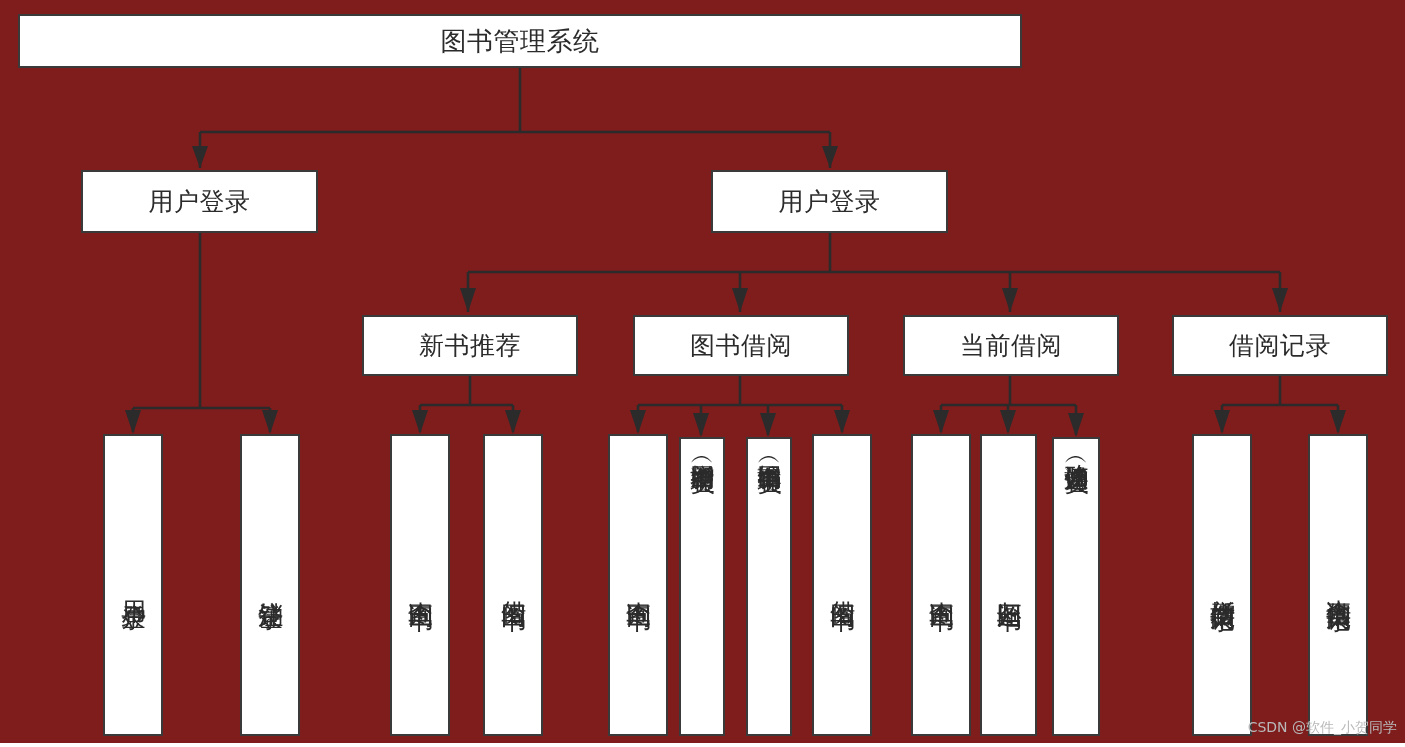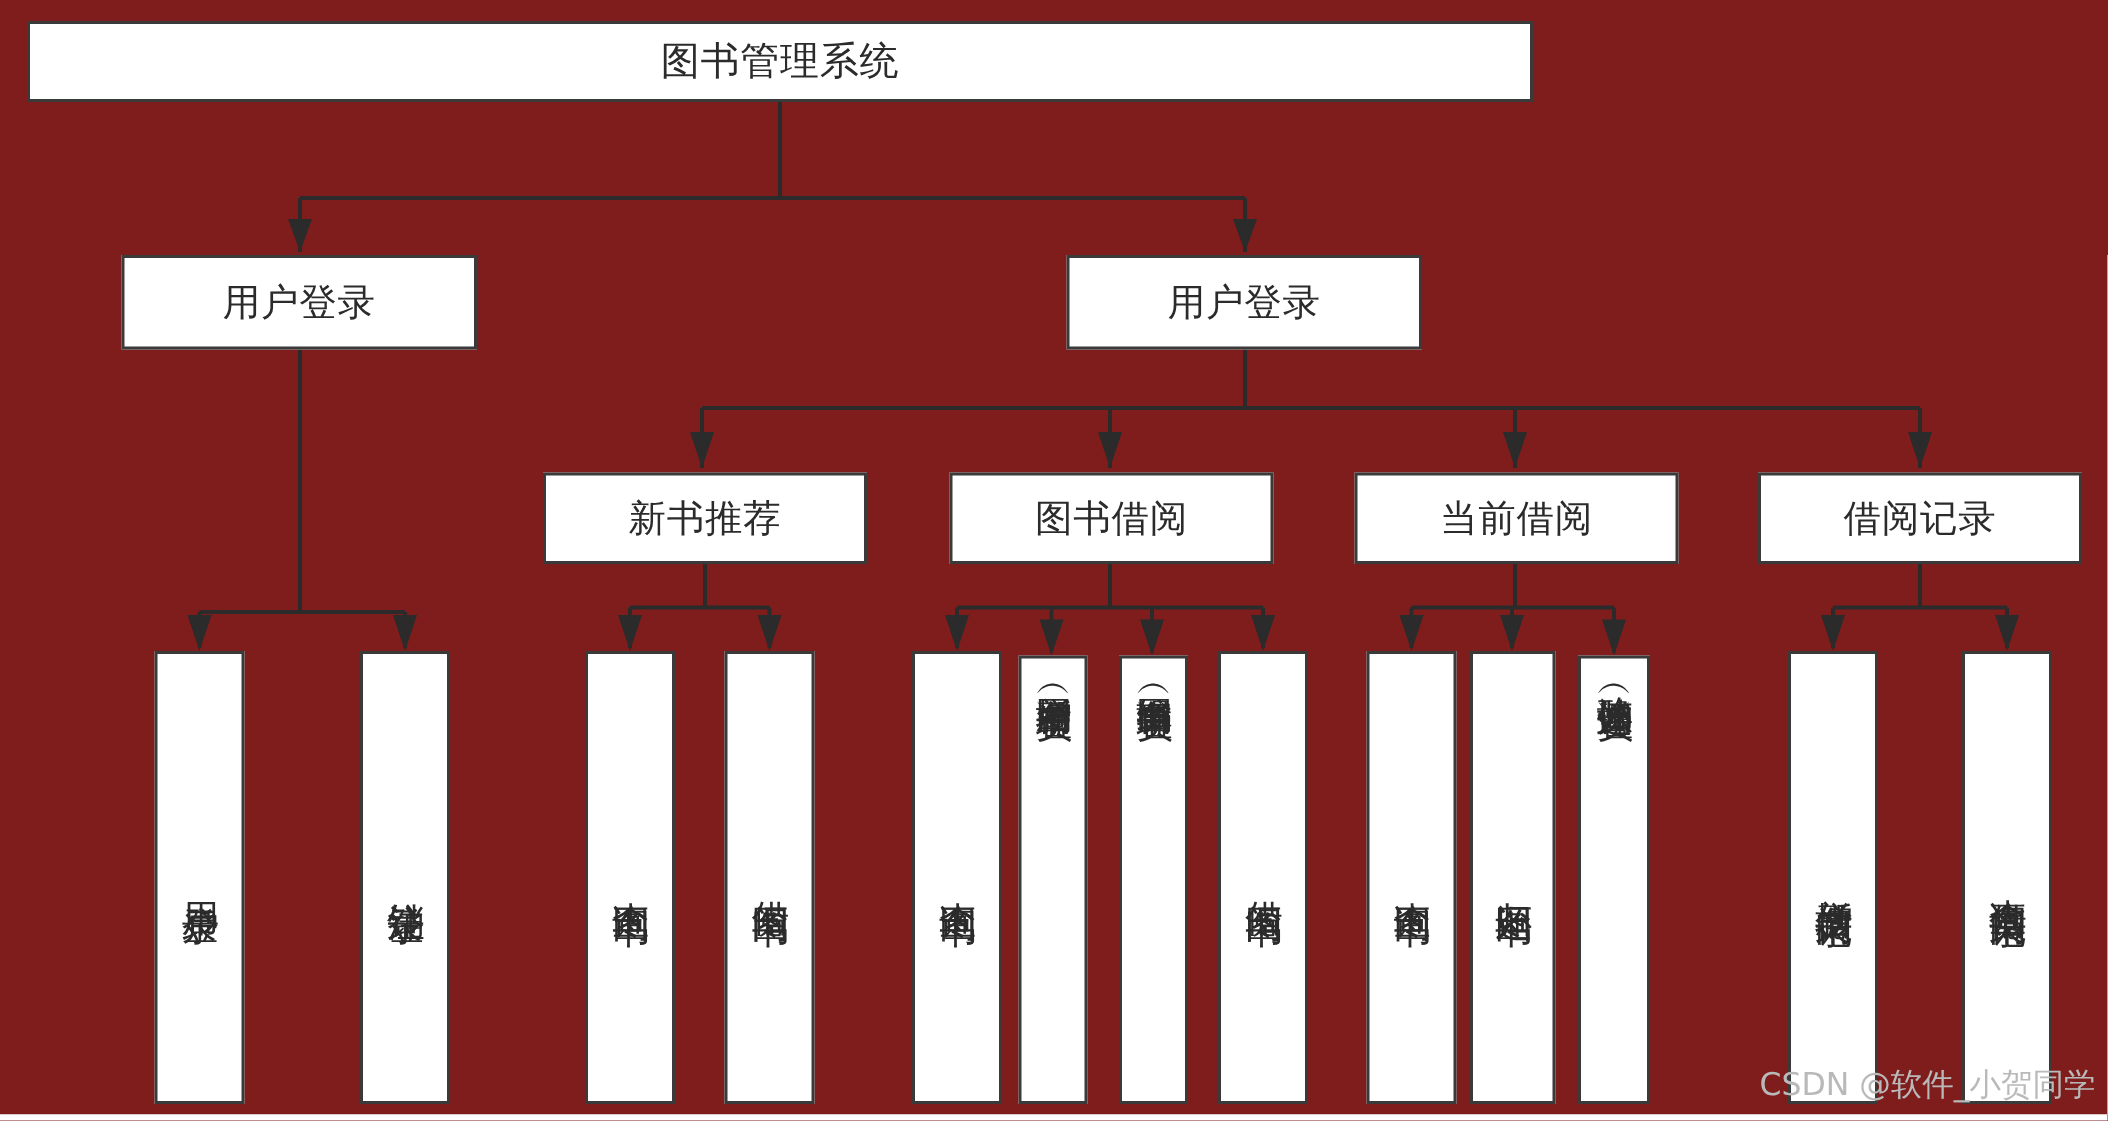--- a/index.html
+++ b/index.html
@@ -70,21 +70,21 @@
     padding-top: 0;
   }
   .v-node.narrow .node-label {
     font-size: 24px;
     letter-spacing: 1px;
   }
   .watermark {
     position: absolute;
     right: 8px;
     bottom: 6px;
-    font-size: 21px;
+    font-size: 14px;
     color: #b9b9b9;
     white-space: nowrap;
     z-index: 3;
     font-family: "DejaVu Sans", "Liberation Sans", sans-serif;
   }
 </style>
 </head>
 <body>
 
 <div id="canvas">

